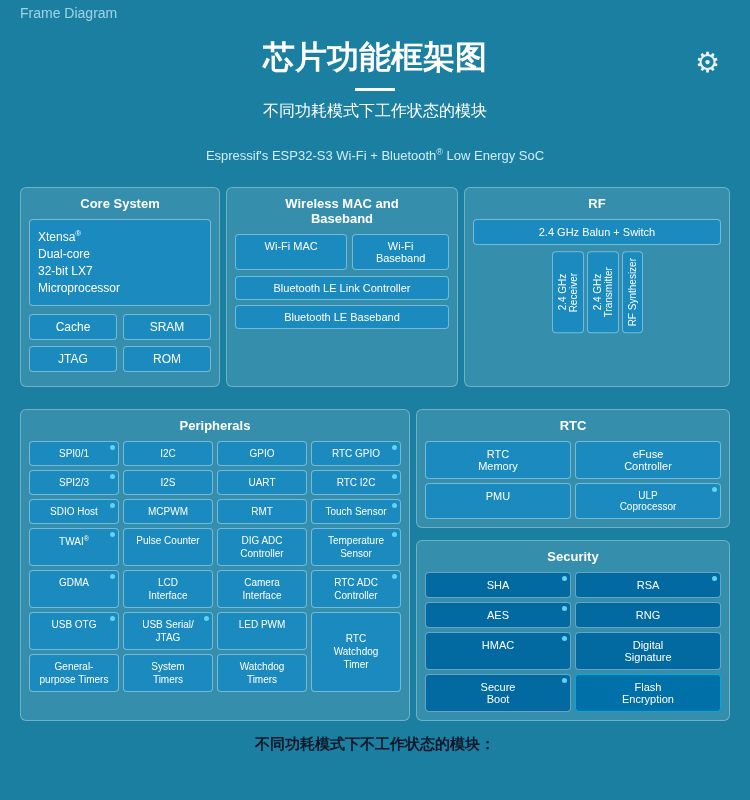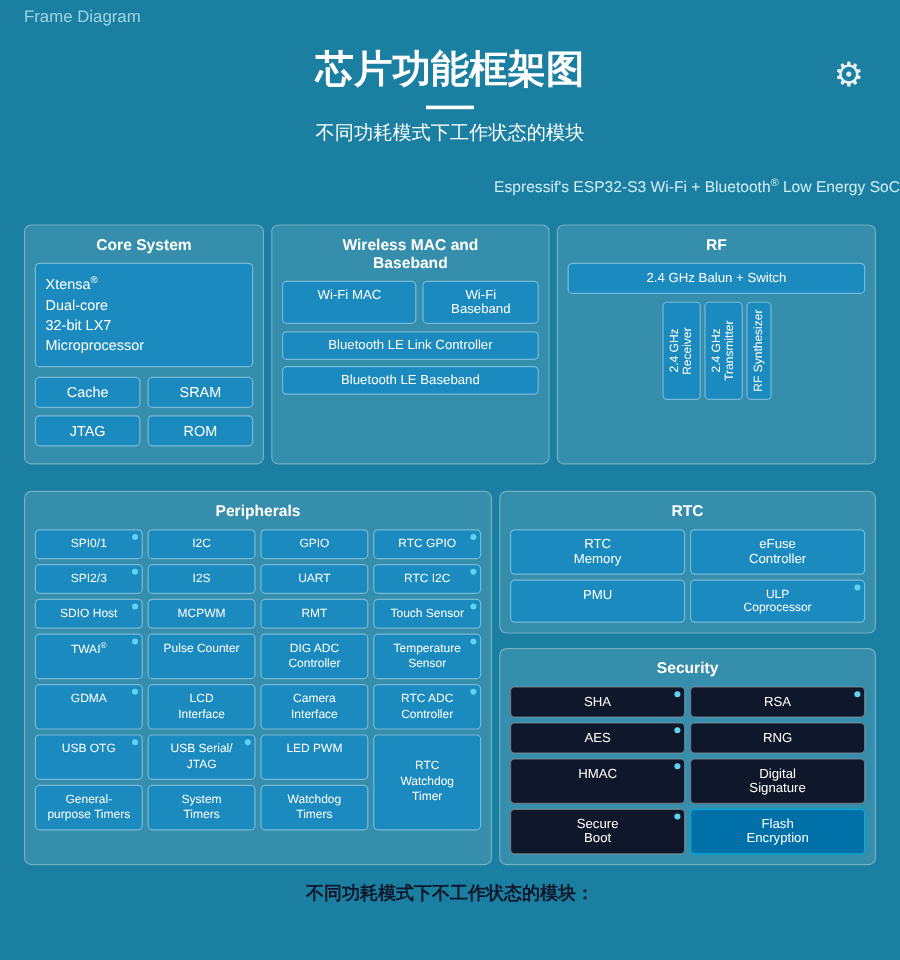--- a/index.html
+++ b/index.html
@@ -35,21 +35,21 @@
     }
     .gear-icon {
       position: absolute;
       right: 30px;
       top: 20px;
       font-size: 28px;
       color: white;
       opacity: 0.9;
     }
     .chip-label {
-      text-align: right;
+      text-align: center;
       font-size: 13px;
       color: #d0eef8;
       margin: 15px 0 8px;
     }
     .chip-label sup {
       font-size: 9px;
     }
     .main-container {
       display: flex;
       gap: 6px;
@@ -250,21 +250,21 @@
     
     .security-section {
       margin-top: 6px;
     }
     .sec-grid {
       display: grid;
       grid-template-columns: 1fr 1fr;
       gap: 4px;
     }
     .sec-btn {
-      background: #0f172a;
+      background: #0369a1;
       border: 1px solid rgba(255,255,255,0.4);
       border-radius: 4px;
       padding: 6px 4px;
       font-size: 11px;
       color: white;
       text-align: center;
       cursor: pointer;
       position: relative;
     }
     .sec-btn .dot {

